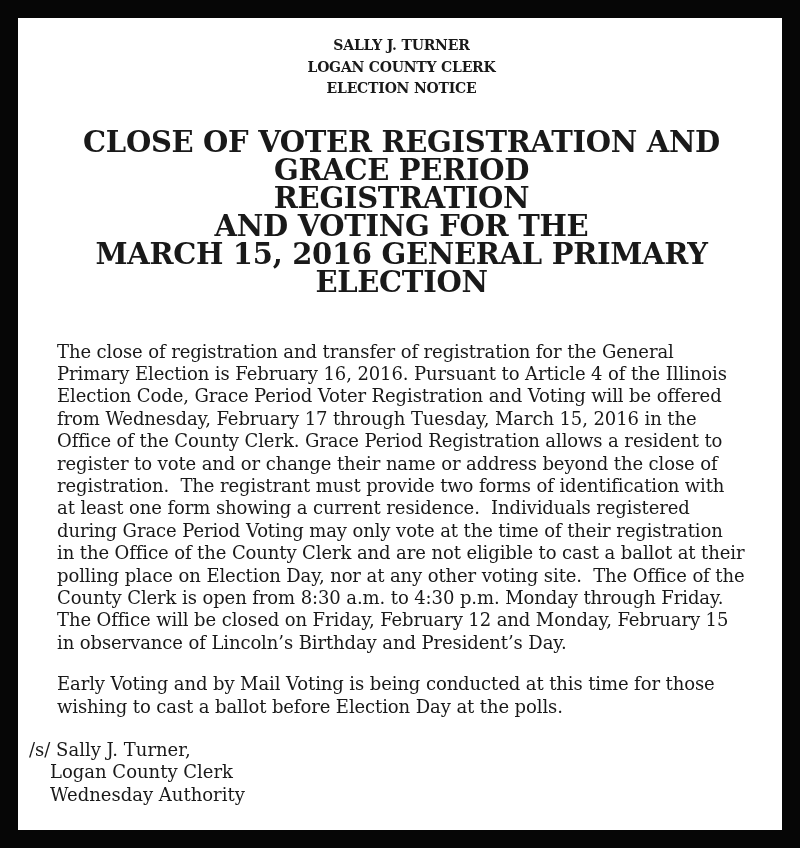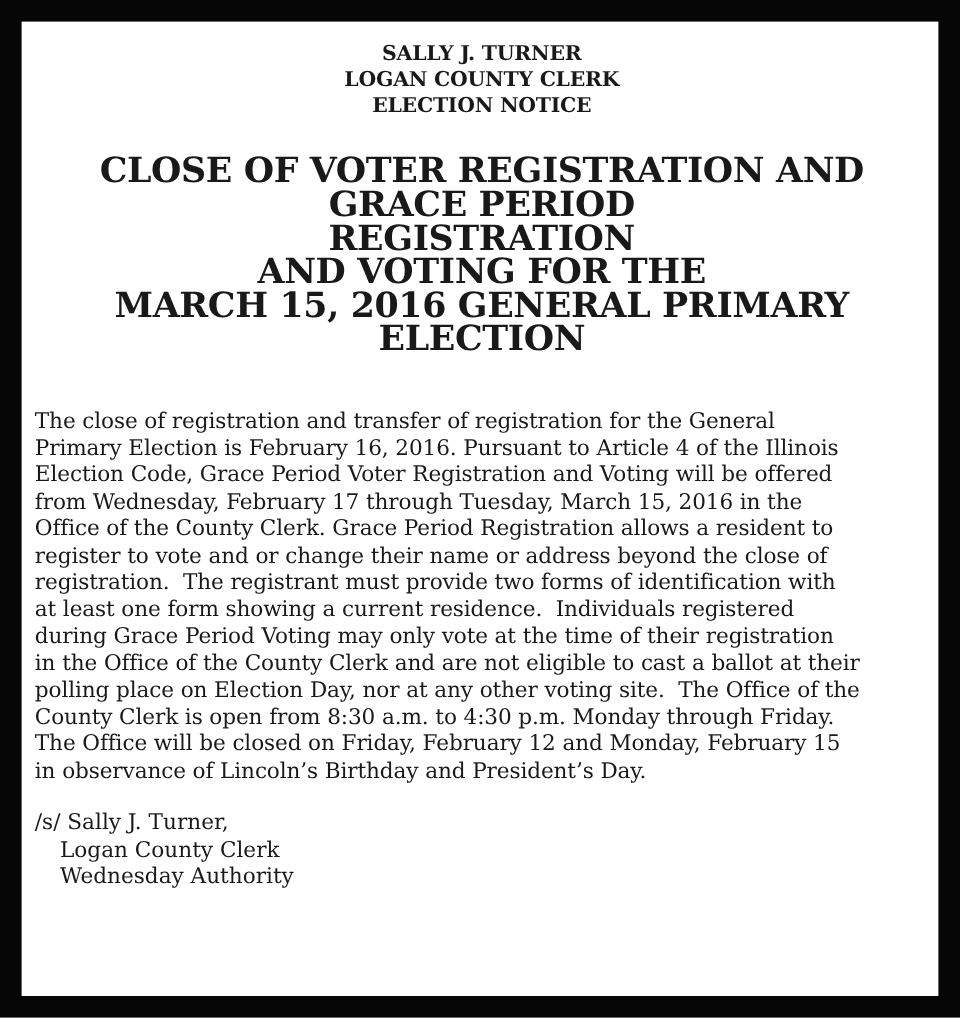--- a/index.html
+++ b/index.html
@@ -24,35 +24,36 @@
     padding: 17px 8px 0 11px;
     color: #191919;
     overflow: hidden;
   }
   .centered-block {
     text-align: center;
     font-weight: bold;
     white-space: pre-wrap;
   }
   .notice-header {
-    font-size: 17px;
+    font-size: 14px;
     line-height: 21.5px;
     letter-spacing: -0.2px;
   }
   .notice-title {
     font-size: 29px;
     line-height: 28px;
     margin-top: 28px;
     letter-spacing: -0.3px;
   }
   .para {
     font-size: 18px;
     line-height: 22.4px;
     white-space: pre-wrap;
     letter-spacing: -0.1px;
+    margin-left: 28px;
   }
   .para-first {
     margin-top: 45px;
   }
   .para-gap {
     margin-top: 19px;
   }
   .signature {
     margin-top: 21px;
     font-size: 18px;
@@ -87,20 +88,22 @@
 register to vote and or change their name or address beyond the close of
 registration.  The registrant must provide two forms of identification with
 at least one form showing a current residence.  Individuals registered
 during Grace Period Voting may only vote at the time of their registration
 in the Office of the County Clerk and are not eligible to cast a ballot at their
 polling place on Election Day, nor at any other voting site.  The Office of the
 County Clerk is open from 8:30 a.m. to 4:30 p.m. Monday through Friday.
 The Office will be closed on Friday, February 12 and Monday, February 15
 in observance of Lincoln’s Birthday and President’s Day.</div>
 
+  <div class="para para-gap">Early Voting and by Mail Voting is being conducted at this time for those
+wishing to cast a ballot before Election Day at the polls.</div>
 
 
   <div class="signature">
     <div class="sig-line">/s/ Sally J. Turner,</div>
     <div class="sig-line sig-indent">Logan County Clerk</div>
     <div class="sig-line sig-indent">Wednesday Authority</div>
   </div>
 
 </div>
 

